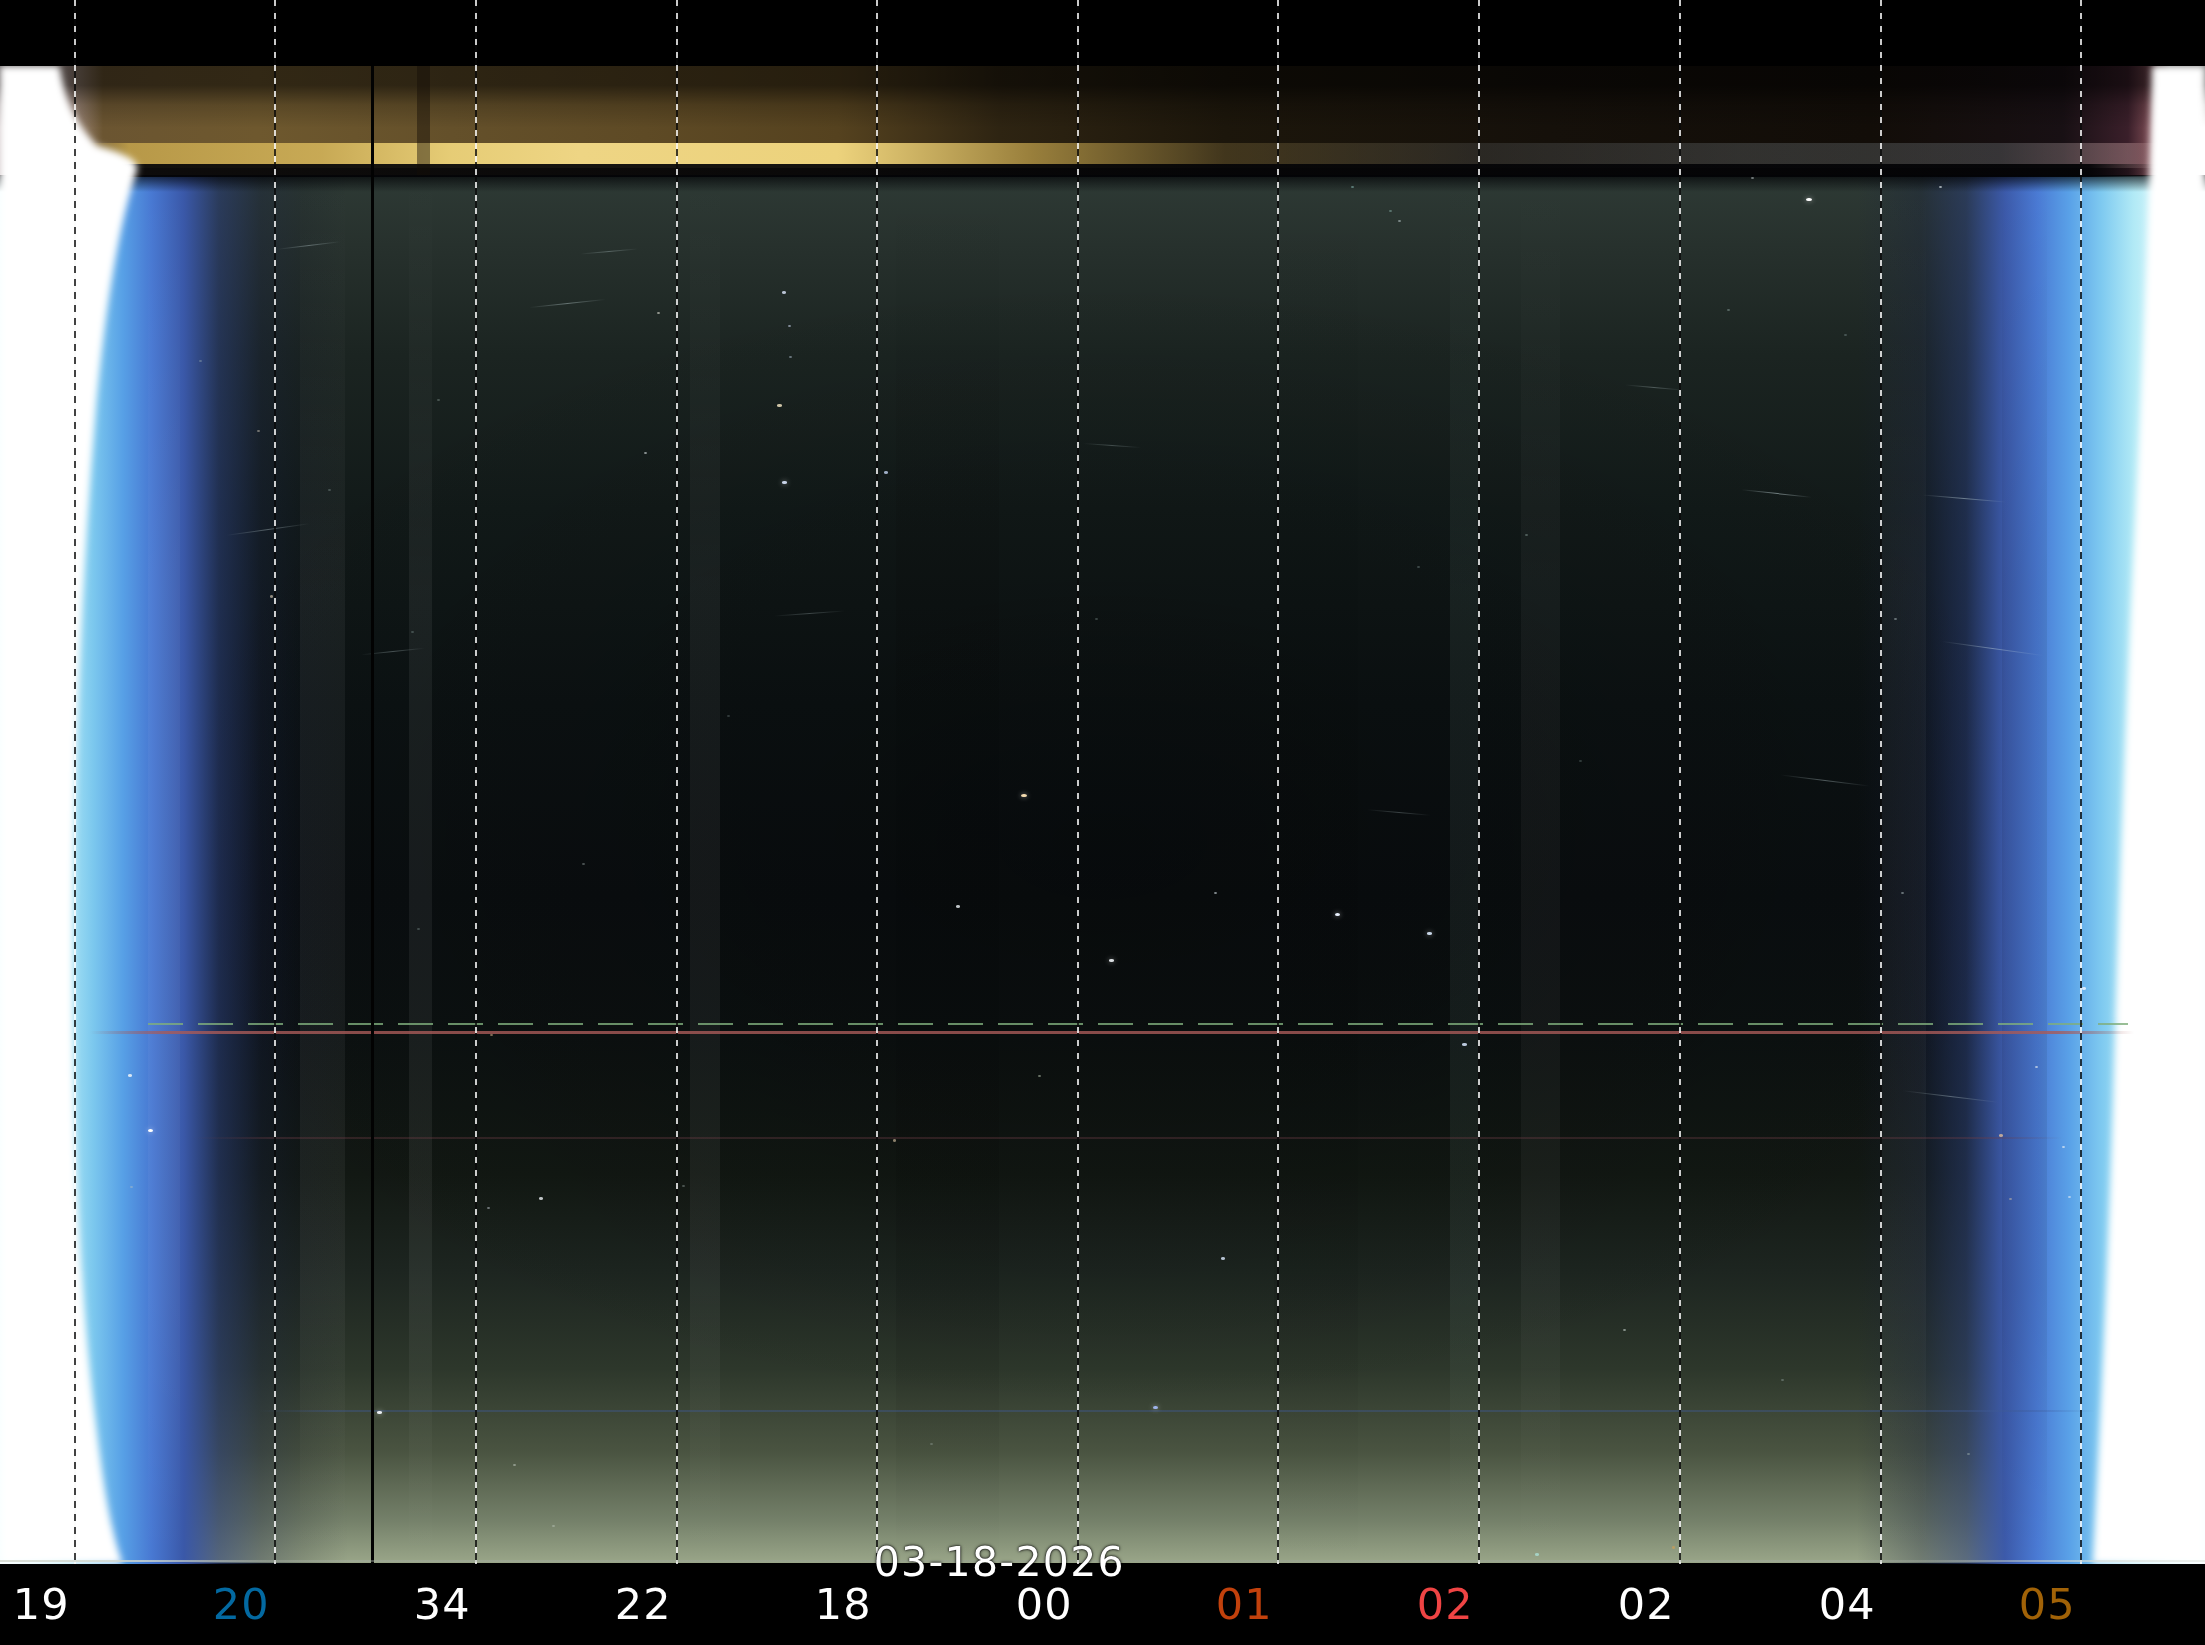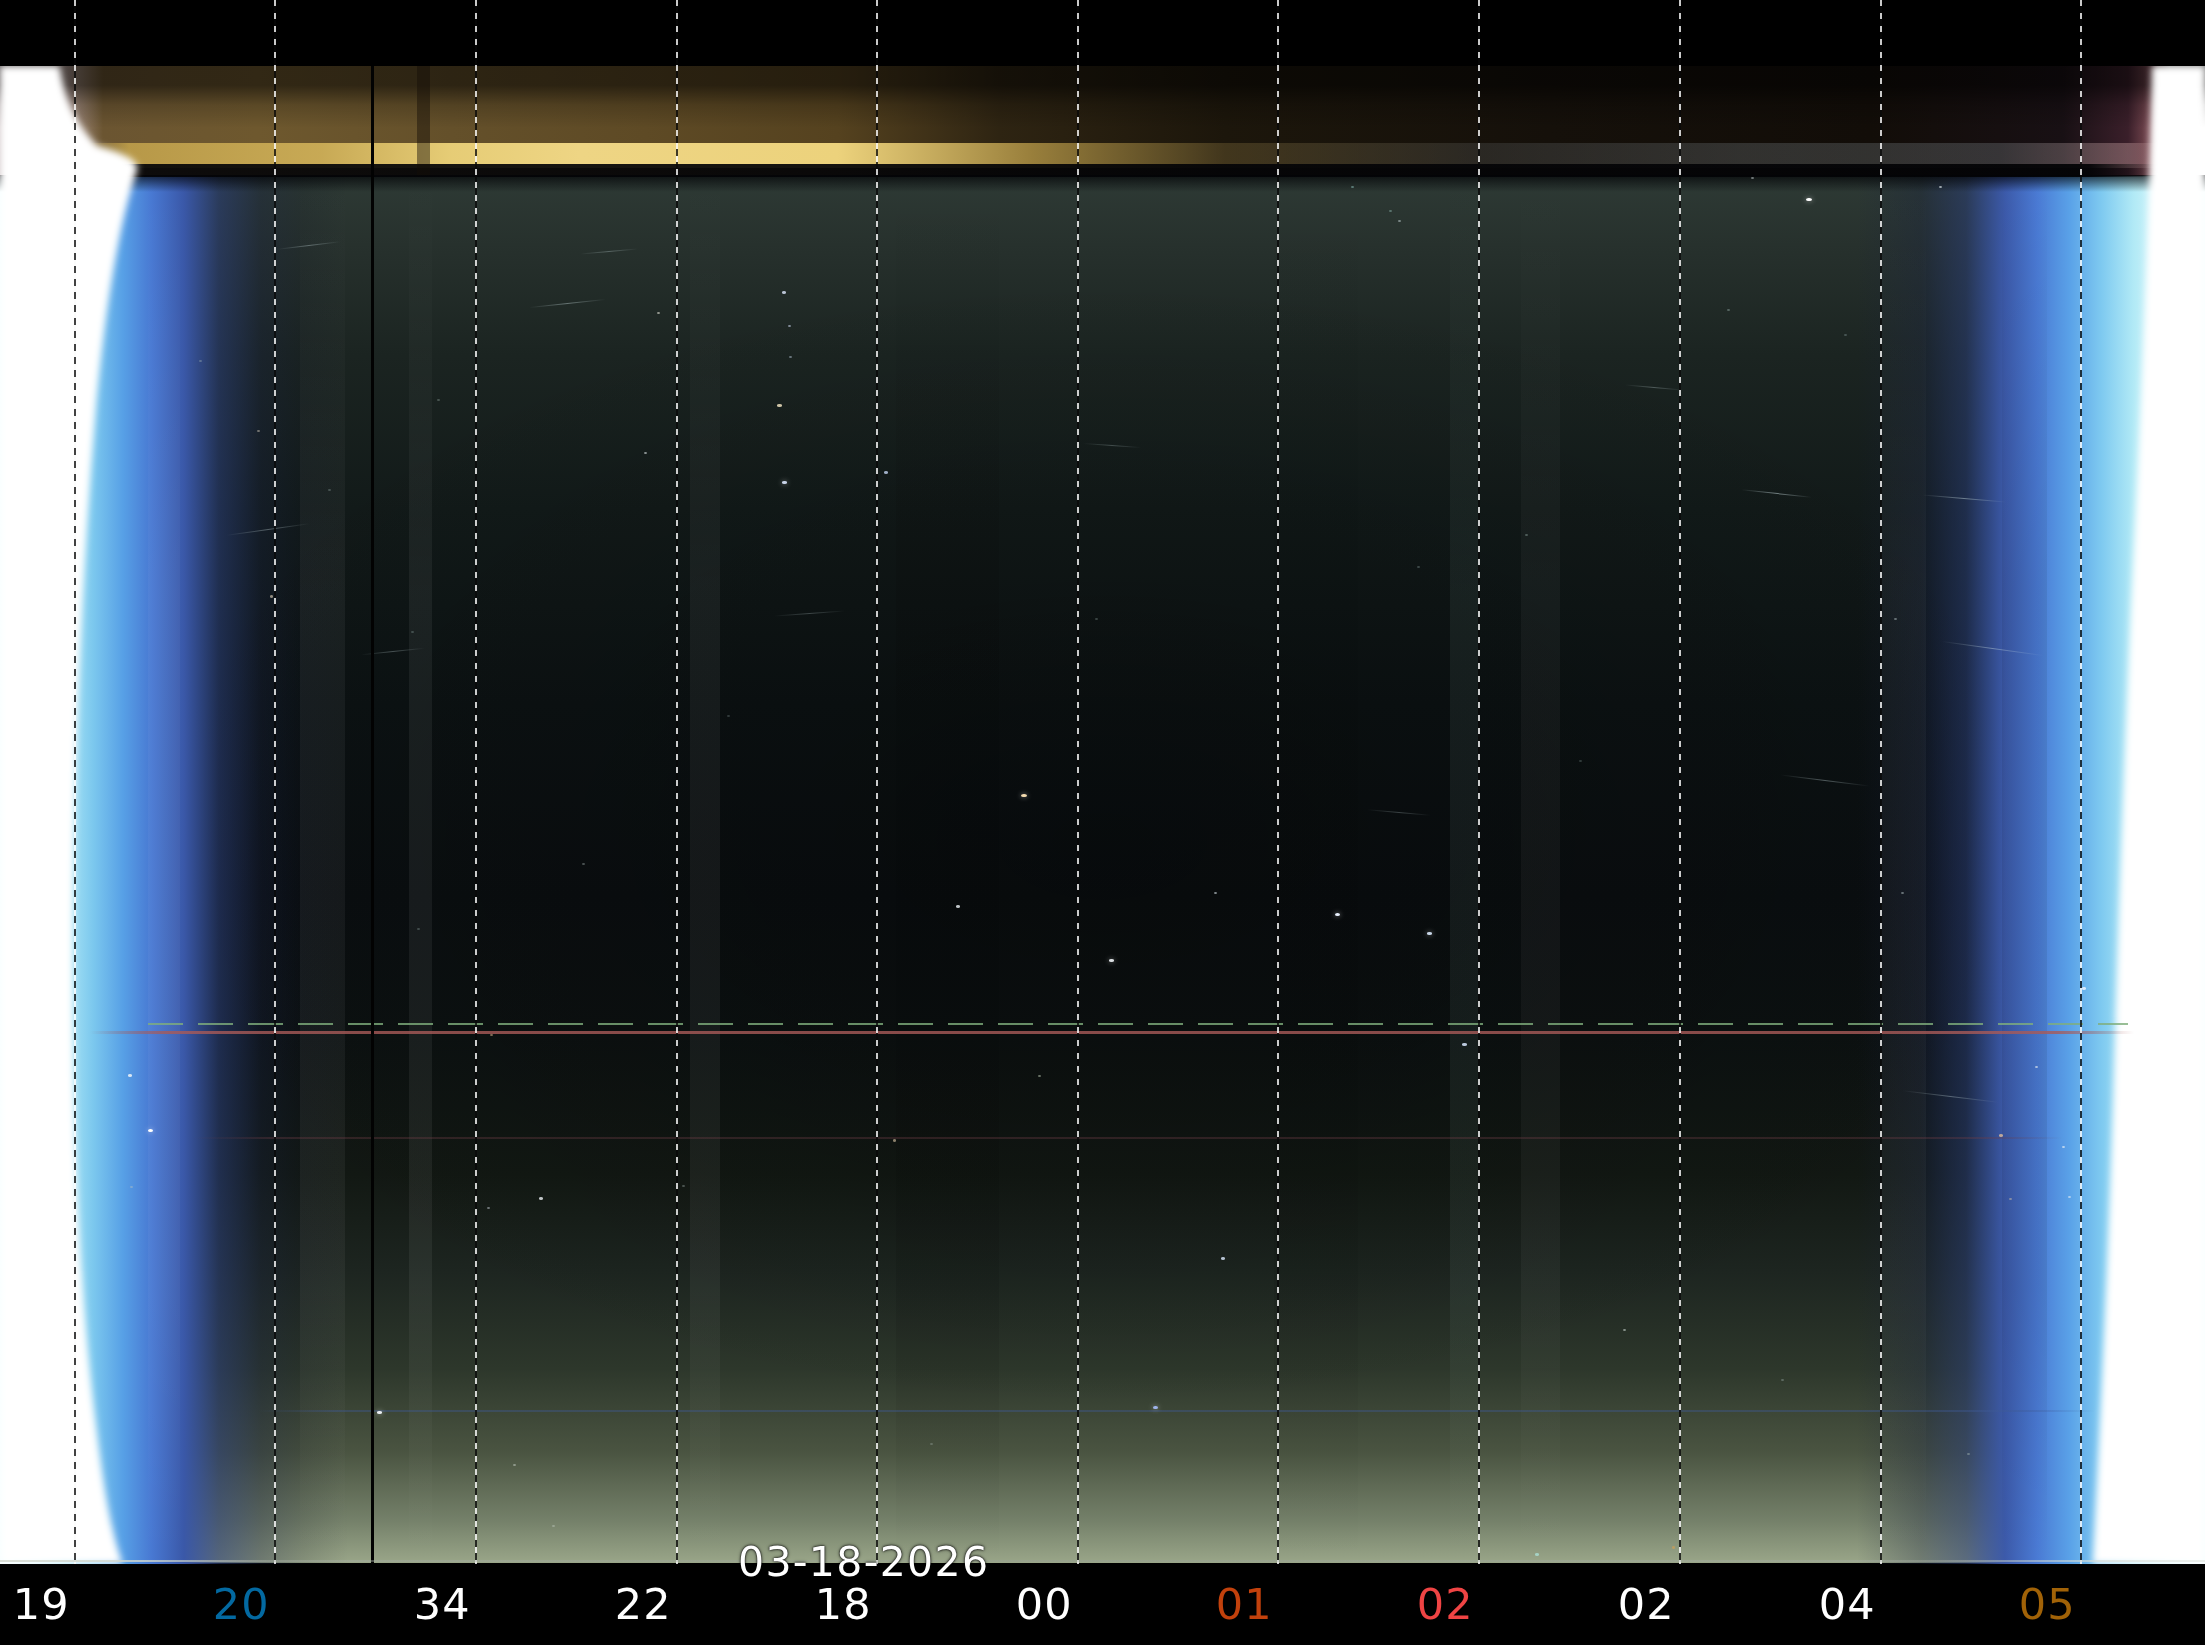--- a/index.html
+++ b/index.html
@@ -69,21 +69,21 @@
   
   #top-black-band{left:0;top:0;width:2205px;height:66px;background:#000;}
   #axis-band{left:0;top:1564px;width:2205px;height:82px;background:#000;}
   #bottom-edge-line{left:0;top:1560px;width:2205px;height:1.9px;opacity:.8;
     background:linear-gradient(90deg,#d2d7cd 0 142px,rgba(170,178,168,.55) 271px,
       rgba(150,158,150,.4) 967px,rgba(170,178,170,.5) 1934px,#e6ebe6 2205px);}
 
   .hour-label{position:absolute;top:1581px;height:46px;width:116px;line-height:46px;
     color:#fff;font-size:43px;text-align:right;letter-spacing:1.3px;}
   #date-label{left:738px;top:1540px;width:387px;height:45px;line-height:45px;
-    color:#fff;font-size:41px;text-align:left;letter-spacing:1.3px;
+    color:#fff;font-size:41px;text-align:right;letter-spacing:1.3px;
     text-shadow:0 0 3.2px #000,0 0 1.3px #000;}
 </style>
 </head>
 <body>
 
 <div id="figure-root">
 
   <div class="abs" id="sky-base"></div>
   <div class="abs" id="sky-vignette"></div>
 

